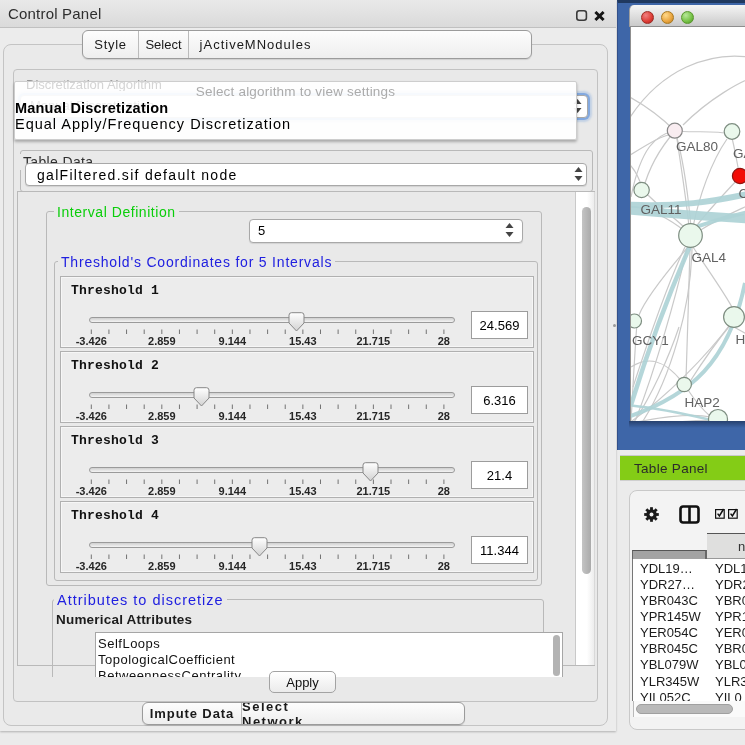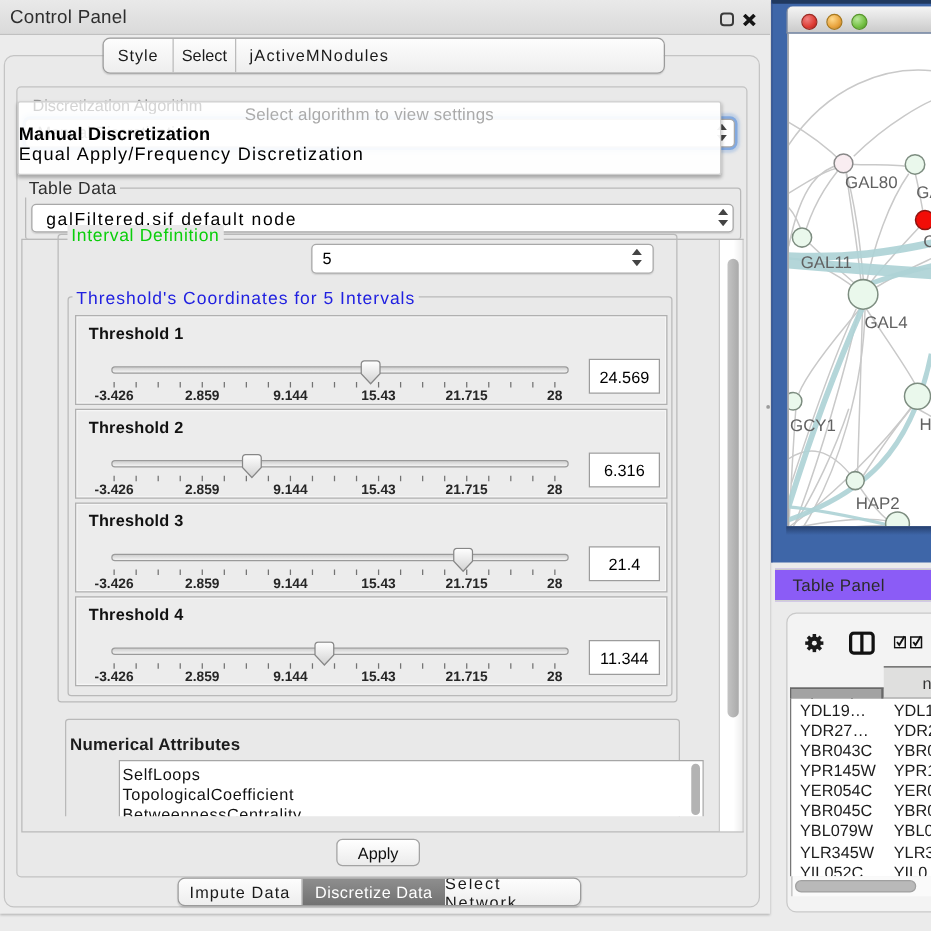--- a/index.html
+++ b/index.html
@@ -12,47 +12,47 @@
 #title{left:8px;top:5px;font-size:15px;letter-spacing:0.2px;color:#2e2e2e;}
 
 #outerPanel{left:3px;top:44px;width:603px;height:680px;border:1px solid #c4c4c4;border-radius:8px;background:#eaeaea;}
 #innerPanel{left:13px;top:69px;width:583px;height:631px;border:1px solid #c2c2c2;border-radius:4px;background:#e9e9e9;}
 
 .tabbar{border:1px solid #9b9b9b;border-radius:6px;background:linear-gradient(#fdfdfd,#eeeeee);display:flex;overflow:hidden;box-shadow:0 1px 1px rgba(0,0,0,0.12);}
 .tab{display:flex;align-items:center;justify-content:center;font-size:13px;color:#1a1a1a;border-right:1px solid #bbbbbb;box-sizing:border-box;}
 .tab:last-child{border-right:none;}
 .tab.sel{background:linear-gradient(#8e8e8e,#727272);color:#ffffff;border-right:none;}
 #topTabs{left:82px;top:30px;width:448px;height:27px;}
-#bottomTabs{left:142px;top:702px;width:321px;height:21px;}
+#bottomTabs{left:142px;top:702px;width:321px;height:21px;font-weight:bold;}
 
 .group{border:1px solid #b9b9b9;border-radius:3px;}
 .gtitle{position:absolute;font-size:14px;background:#e9e9e9;padding:0 3px;white-space:nowrap;}
 
 .combo{background:#ffffff;border:1px solid #a8a8a8;border-radius:4px;box-shadow:0 1px 1px rgba(0,0,0,0.1);}
 .combotext{position:absolute;font-size:13px;color:#000;}
 .arrows{position:absolute;width:9px;}
 
 .thr{left:60px;width:472px;height:70px;border:1px solid #b0b0b0;background:#ececec;box-shadow:inset 0 0 0 1px #f6f6f6;}
-.thrTitle{position:absolute;left:10px;top:6px;font-size:13px;font-weight:bold;color:#111;letter-spacing:0.2px;}
+.thrTitle{position:absolute;left:10px;top:6px;font-size:13px;font-weight:bold;color:#111;letter-spacing:0.2px;font-family:Liberation Mono, monospace;}
 .groove{position:absolute;left:28px;top:40px;width:364px;height:4px;border:1px solid #9a9a9a;border-radius:3px;background:linear-gradient(#cfcfcf,#f4f4f4);}
 .vbox{position:absolute;left:410px;top:34px;width:55px;height:26px;background:#ffffff;border:1px solid #9c9c9c;font-size:13px;color:#000;display:flex;align-items:center;justify-content:center;}
 .ticks{position:absolute;top:51px;height:5px;}
 .slabel{position:absolute;top:58px;font-size:11px;font-weight:bold;color:#262626;transform:translateX(-50%);}
 .thumb{position:absolute;top:35px;}
 
 #attrList{left:44px;top:428px;width:466px;height:60px;background:#ffffff;border:1px solid #a6a6a6;font-size:13px;color:#111;margin-left:33px;}
 
 #apply{left:269px;top:671px;width:65px;height:20px;border:1px solid #a3a3a3;border-radius:5px;background:linear-gradient(#ffffff,#ebebeb);font-size:13px;color:#111;display:flex;align-items:center;justify-content:center;}
 
 #desktop{left:617px;top:0;width:128px;height:450px;background:#3e66a8;border-top:3px solid #20395f;border-left:1px solid #33508a;box-sizing:border-box;}
 #frameTitle{left:629px;top:5px;width:116px;height:22px;background:linear-gradient(#f5f5f5,#cacaca);border-bottom:1px solid #8e8e8e;border-left:1px solid #9e9e9e;border-top-left-radius:5px;box-sizing:border-box;}
 .light{position:absolute;top:11px;width:11px;height:11px;border-radius:50%;}
 #canvas{left:630px;top:27px;width:115px;height:394px;background:#ffffff;border-left:1px solid #8f8f8f;box-sizing:border-box;overflow:hidden;}
 #frameShadow{left:629px;top:421px;width:116px;height:7px;background:linear-gradient(#26406e,rgba(62,102,168,0));}
-#tpband{left:620px;top:455px;width:125px;height:26px;background:#8b5cf6;border-top:1px solid #c9c9c9;border-bottom:1px solid #cfcfcf;box-sizing:border-box;text-decoration:underline;}
+#tpband{left:620px;top:455px;width:125px;height:26px;background:#84cc16;border-top:1px solid #c9c9c9;border-bottom:1px solid #cfcfcf;box-sizing:border-box;text-decoration:underline;}
 #tpband div{position:absolute;left:14px;top:5px;font-size:13.5px;color:#2b2b2b;letter-spacing:0.3px;}
 #tcontainer{left:629px;top:490px;width:130px;height:238px;border:1px solid #c9c9c9;border-radius:8px;background:#f3f3f3;}
 
 #thead1{left:632px;top:533px;width:75px;height:26px;background:#a3a3a3;border-top:1.5px solid #555;border-left:1.5px solid #666;border-right:2px solid #686868;border-bottom:1px solid #999;box-sizing:border-box;font-size:13px;letter-spacing:0.4px;color:#333;display:flex;align-items:center;justify-content:center;margin-top:17px;}
 #thead2{left:707px;top:533px;width:38px;height:26px;background:#dfdfde;border-top:1.5px solid #555;border-bottom:1px solid #999;box-sizing:border-box;font-size:13px;color:#333;}
 #tbody{left:632px;top:559px;width:113px;height:142px;background:#ffffff;border-left:1.5px solid #777;box-sizing:border-box;overflow:hidden;font-size:13px;color:#1c1c1c;}
 .trow{position:absolute;width:112px;height:18px;}
 .c1{position:absolute;left:7px;}
 .c2{position:absolute;left:82px;}
 #hsb{left:633px;top:701px;width:112px;height:16px;background:#fafafa;border-left:1px solid #b9b9b9;box-sizing:border-box;}
@@ -94,30 +94,30 @@
     <path d="M4.5,14 L8.5,9 H0.5 Z" fill="#444"></path>
   </svg>
 
 <div class="abs" id="popup"></div>
 <div class="abs" style="left:30px;top:98px;font-size:13px;color:#ebebeb;z-index:5">Manual Discretization</div>
 <div class="abs" style="left:14px;top:84px;width:563px;text-align:center;font-size:13.5px;letter-spacing:0.2px;color:#ababab;z-index:6">Select algorithm to view settings</div>
 <div class="abs b" style="left:15px;top:100px;z-index:6;font-size:14.5px;color:#000;letter-spacing:0.2px">Manual Discretization</div>
 <div class="abs" style="left:15px;top:116px;z-index:6;font-size:14.5px;color:#000;letter-spacing:1.0px">Equal Apply/Frequency Discretization</div>
 
 <div class="abs group" style="left:20px;top:150px;width:571px;height:40px"></div>
-<div class="gtitle" style="left:20px;top:142px;color:#2f2f2f;letter-spacing:0.35px">Table Data</div>
+<div class="gtitle" style="left:20px;top:154px;color:#2f2f2f;letter-spacing:0.35px">Table Data</div>
 <div class="abs combo" style="left:25px;top:163px;width:560px;height:21px"></div>
 <div class="combotext" style="left:37px;top:167px;font-size:14px;letter-spacing:1.3px">galFiltered.sif default node</div>
 <svg class="abs arrows" style="left:574px;top:167px" width="9" height="14" viewBox="0 0 9 14">
     <path d="M4.5,0 L8.5,5 H0.5 Z" fill="#444"></path>
     <path d="M4.5,14 L8.5,9 H0.5 Z" fill="#444"></path>
   </svg>
 
 <div class="abs" id="scrollpane" style="left:17px;top:191px;width:578px;height:475px;border:1px solid #b9b9b9;box-sizing:border-box;background:#e9e9e9"></div>
-<div class="abs" id="viewport" style="left:18px;top:180px;width:557px;height:473px;overflow:hidden">
+<div class="abs" id="viewport" style="left:18px;top:204px;width:557px;height:473px;overflow:hidden">
 
   <div class="abs group" style="left:28px;top:7px;width:494px;height:373px"></div>
   <div class="gtitle" style="left:36px;top:0px;color:#0ace0a;letter-spacing:0.55px">Interval Definition</div>
   <div class="abs combo" style="left:231px;top:15px;width:272px;height:22px"></div>
   <div class="combotext" style="left:240px;top:19px">5</div>
   <svg class="abs arrows" style="left:487px;top:19px" width="9" height="14" viewBox="0 0 9 14">
       <path d="M4.5,0 L8.5,5 H0.5 Z" fill="#444"></path>
       <path d="M4.5,14 L8.5,9 H0.5 Z" fill="#444"></path>
     </svg>
   <div class="abs group" style="left:36px;top:57px;width:482px;height:318px"></div>
@@ -291,37 +291,37 @@
               <stop offset="1" stop-color="#d2d2d2"></stop>
             </linearGradient>
           </defs>
           <path d="M3.5,0.7 H13.5 A2.5,2.5 0 0 1 16,3.2 V11 L8.5,19 L1,11 V3.2 A2.5,2.5 0 0 1 3.5,0.7 Z" fill="url(#tg3)" stroke="#878787" stroke-width="1"></path>
         </svg>
         <div class="vbox">11.344</div>
       </div>
     </div>
 
   <div class="abs group" style="left:34px;top:395px;width:490px;height:90px"></div>
+  <div class="gtitle" style="left:36px;top:388px;color:#2020e0;font-size:14.5px;letter-spacing:1.0px">Attributes to discretize</div>
   <div class="abs b" style="left:38px;top:408px;font-size:13.5px;color:#1c1c1c;letter-spacing:0.2px">Numerical Attributes</div>
   <div class="abs" id="attrList">
      <div style="position:absolute;left:2px;top:3px;letter-spacing:0.5px">SelfLoops</div>
      <div style="position:absolute;left:2px;top:19px;letter-spacing:0.5px">TopologicalCoefficient</div>
      <div style="position:absolute;left:2px;top:35px;letter-spacing:0.5px">BetweennessCentrality</div>
      <div style="position:absolute;right:2px;top:2px;width:7px;height:41px;background:#b3b3b3;border-radius:4px"></div>
   </div>
 </div>
 
 <div class="abs" style="left:575px;top:192px;width:20px;height:473px;background:linear-gradient(90deg,#ffffff 60%,#ededed);border-left:1px solid #c9c9c9;border-right:1px solid #d9d9d9;box-sizing:border-box"></div>
 <div class="abs" style="left:582px;top:207px;width:9px;height:367px;background:linear-gradient(90deg,#c4c4c4,#aaaaaa);border-radius:5px;box-sizing:border-box"></div>
 
 <div class="abs" id="apply">Apply</div>
 
 <div class="abs tabbar" id="bottomTabs">
   <div class="tab" style="width:99px;letter-spacing:0.9px">Impute Data</div>
-  <div class="tab sel" style="width:114px;letter-spacing:0.4px">Discretize Data</div>
   <div class="tab" style="width:108px;letter-spacing:1.5px">Select Network</div>
 </div>
 
 <div class="abs" id="desktop"></div>
 <div class="abs" style="left:613px;top:324px;width:3px;height:3px;border-radius:50%;background:#9a9a9a"></div>
 <div class="abs" id="frameTitle"></div>
 <div class="light" style="left:641px;background:radial-gradient(circle at 35% 30%,#f08080,#dd3c34 60%,#a02020);border:1px solid #9c2b24;"></div>
 <div class="light" style="left:661px;background:radial-gradient(circle at 35% 30%,#ffd98a,#e8a33d 60%,#b5761e);border:1px solid #a8791f;"></div>
 <div class="light" style="left:680.5px;background:radial-gradient(circle at 35% 30%,#b8e89a,#74c044 60%,#4a8f28);border:1px solid #58962c;"></div>
 <div class="abs" id="canvas">

